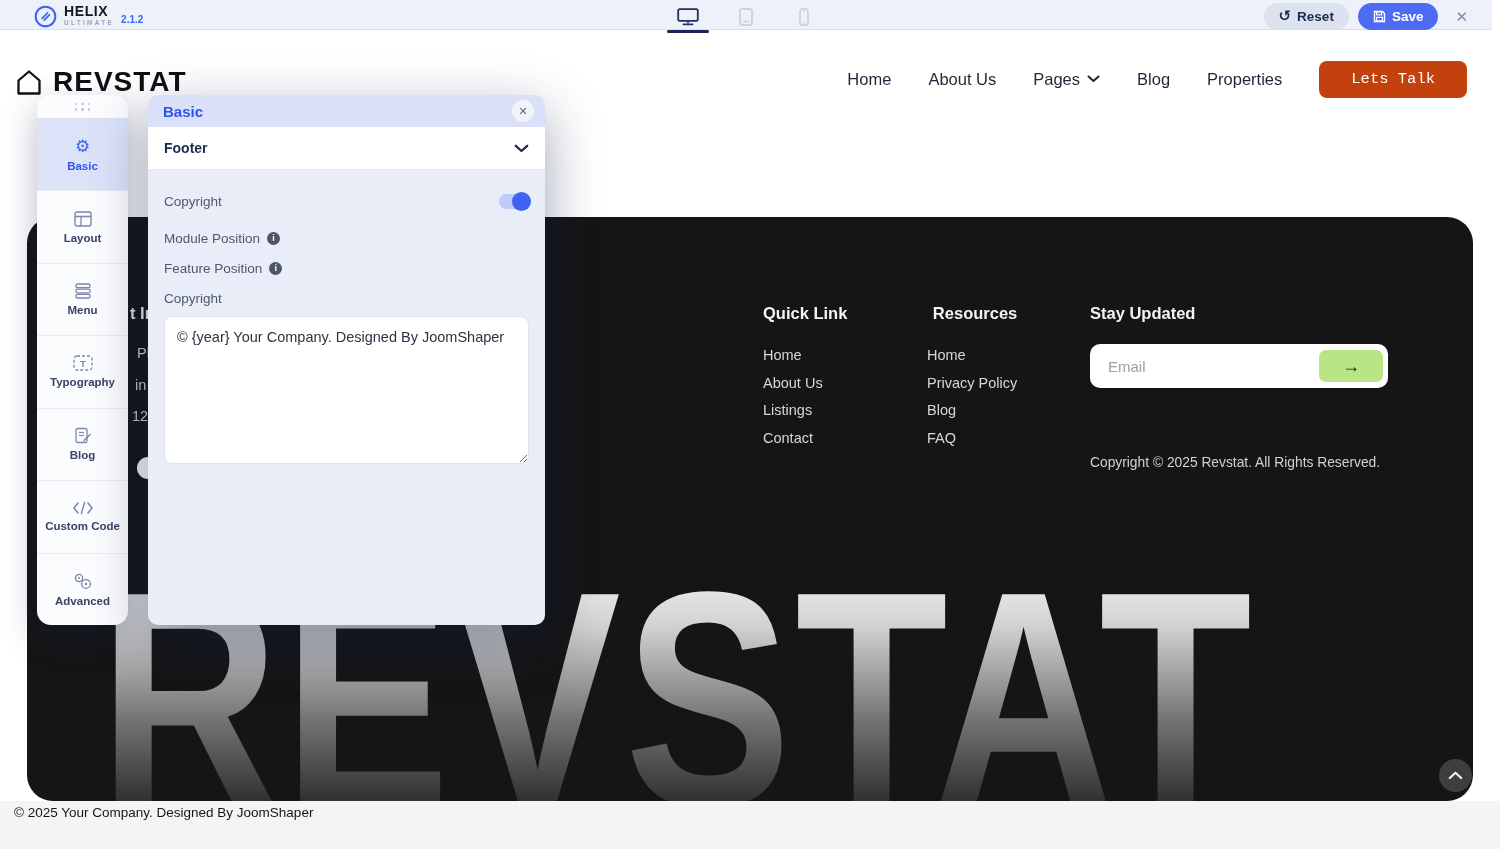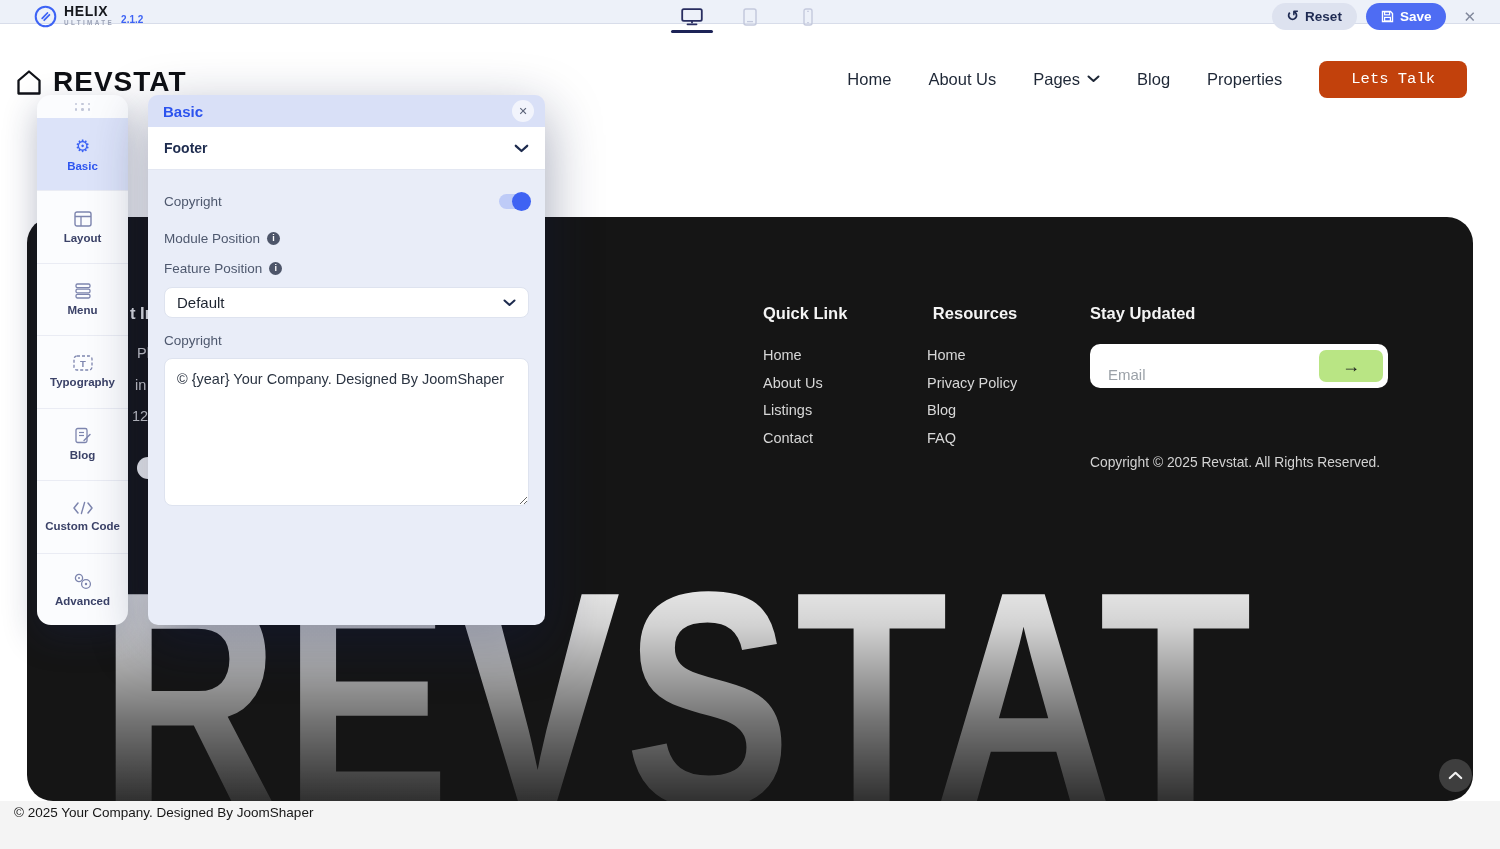--- a/index.html
+++ b/index.html
@@ -5,21 +5,21 @@
   * { margin:0; padding:0; box-sizing:border-box; }
   html,body { width:1500px; height:849px; }
   body {
     position:relative; overflow:hidden; background:#ffffff;
     font-family:"Liberation Sans","DejaVu Sans",sans-serif;
     -webkit-font-smoothing:antialiased;
   }
   svg { display:block; }
 
   
-  .topbar{position:absolute;top:0;left:0;right:0;height:24px;background:#edf1f9;border-bottom:1px solid #d8ddea;z-index:100;}
+  .topbar{position:absolute;top:0;left:0;right:8px;height:30px;background:#edf1f9;border-bottom:1px solid #d8ddea;z-index:100;}
   .brand{position:absolute;left:34px;top:4px;display:flex;align-items:flex-start;gap:7px;}
   .brand-mark{margin-top:1px;}
   .brand-text{display:flex;flex-direction:column;line-height:1;}
   .brand-name{font-size:14px;font-weight:800;color:#15171c;letter-spacing:.6px;}
   .brand-sub{font-size:6.3px;letter-spacing:2.4px;color:#9ba2b6;font-weight:700;margin-top:2px;}
   .brand-ver{font-size:10px;font-weight:700;color:#3d63f5;margin-top:10px;}
   .devices{position:absolute;left:50%;transform:translateX(-50%);top:0;height:33px;display:flex;align-items:stretch;gap:12px;}
   .device{position:relative;display:flex;align-items:center;justify-content:center;width:46px;color:#c4c9dd;cursor:pointer;background:none;border:none;}
   .device.active{color:#282d60;}
   .device.active::after{content:"";position:absolute;left:2px;right:2px;bottom:0;height:3px;background:#1d2357;border-radius:2px;}
@@ -41,21 +41,21 @@
 
   
   .footer-block{position:absolute;left:27px;top:184px;width:1446px;height:584px;background:#151515;border-radius:26px;overflow:hidden;z-index:5;}
   .frag{position:absolute;color:#d6d6d6;font-size:14.5px;}
   .frag-heading{position:absolute;color:#f3f3f3;font-size:16.5px;font-weight:700;}
   .fcol{position:absolute;top:87px;}
   .fcol-heading{font-size:16.5px;font-weight:700;color:#f4f4f4;text-align:right;}
   .fcol-links{margin-top:24px;display:flex;flex-direction:column;gap:11.5px;}
   .fcol-links a{color:#d7d7d7;font-size:14.5px;text-decoration:none;}
   .newsletter{position:absolute;left:1063px;top:127px;width:298px;height:44px;background:#ffffff;border-radius:10px;}
-  .newsletter input{position:absolute;left:0;top:8px;width:220px;height:44px;border:none;outline:none;background:transparent;padding:0 0 0 18px;font-size:15px;color:#333;font-family:inherit;}
+  .newsletter input{position:absolute;left:0;top:0;width:220px;height:44px;border:none;outline:none;background:transparent;padding:0 0 0 18px;font-size:15px;color:#333;font-family:inherit;}
   .newsletter input::placeholder{color:#9ba1a8;}
   .news-btn{position:absolute;right:5px;top:6px;width:64px;height:32px;background:#b9e584;border:none;border-radius:7px;display:flex;align-items:center;justify-content:center;cursor:pointer;}
   .news-arrow{font-size:18px;font-weight:700;color:#17181b;line-height:1;}
   .foot-copy{position:absolute;left:1063px;top:238px;width:310px;font-size:13.8px;color:#d2d2d2;}
   .watermark{position:absolute;left:72px;bottom:-52px;font-size:240px;font-weight:800;letter-spacing:4px;line-height:1;white-space:nowrap;
     transform:scale(1.04,1.28);transform-origin:left bottom;
     background:linear-gradient(180deg,#fdfdfd 0%,#d2d2d2 26%,#767676 56%,rgba(21,21,21,0.03) 94%);
     -webkit-background-clip:text;background-clip:text;color:transparent;}
   .scroll-top{position:absolute;left:1412px;top:542px;width:33px;height:33px;border-radius:50%;background:#3e3e3e;border:none;display:flex;align-items:center;justify-content:center;cursor:pointer;}
 
@@ -341,26 +341,20 @@
 
     <div class="label-info">
       <span class="field-label">Module Position</span>
       <span class="info-icon">i</span>
     </div>
 
     <div class="label-info" style="margin-top:15px;">
       <span class="field-label">Feature Position</span>
       <span class="info-icon">i</span>
     </div>
-    <div class="select lg">
-      <span class="sel-text">Default</span>
-      <svg class="chev" width="13" height="8" viewBox="0 0 13 8">
-          <polyline points="1.5,1.5 6.5,6 11.5,1.5" fill="none" stroke="#1d2b4e" stroke-width="2" stroke-linecap="round" stroke-linejoin="round"></polyline>
-        </svg>
-    </div>
 
     <div class="label-info" style="margin-top:15px;">
       <span class="field-label">Copyright</span>
     </div>
     <textarea class="copy-textarea" style="">© {year} Your Company. Designed By JoomShaper</textarea>
 
 
   </div>
 </div>
 

